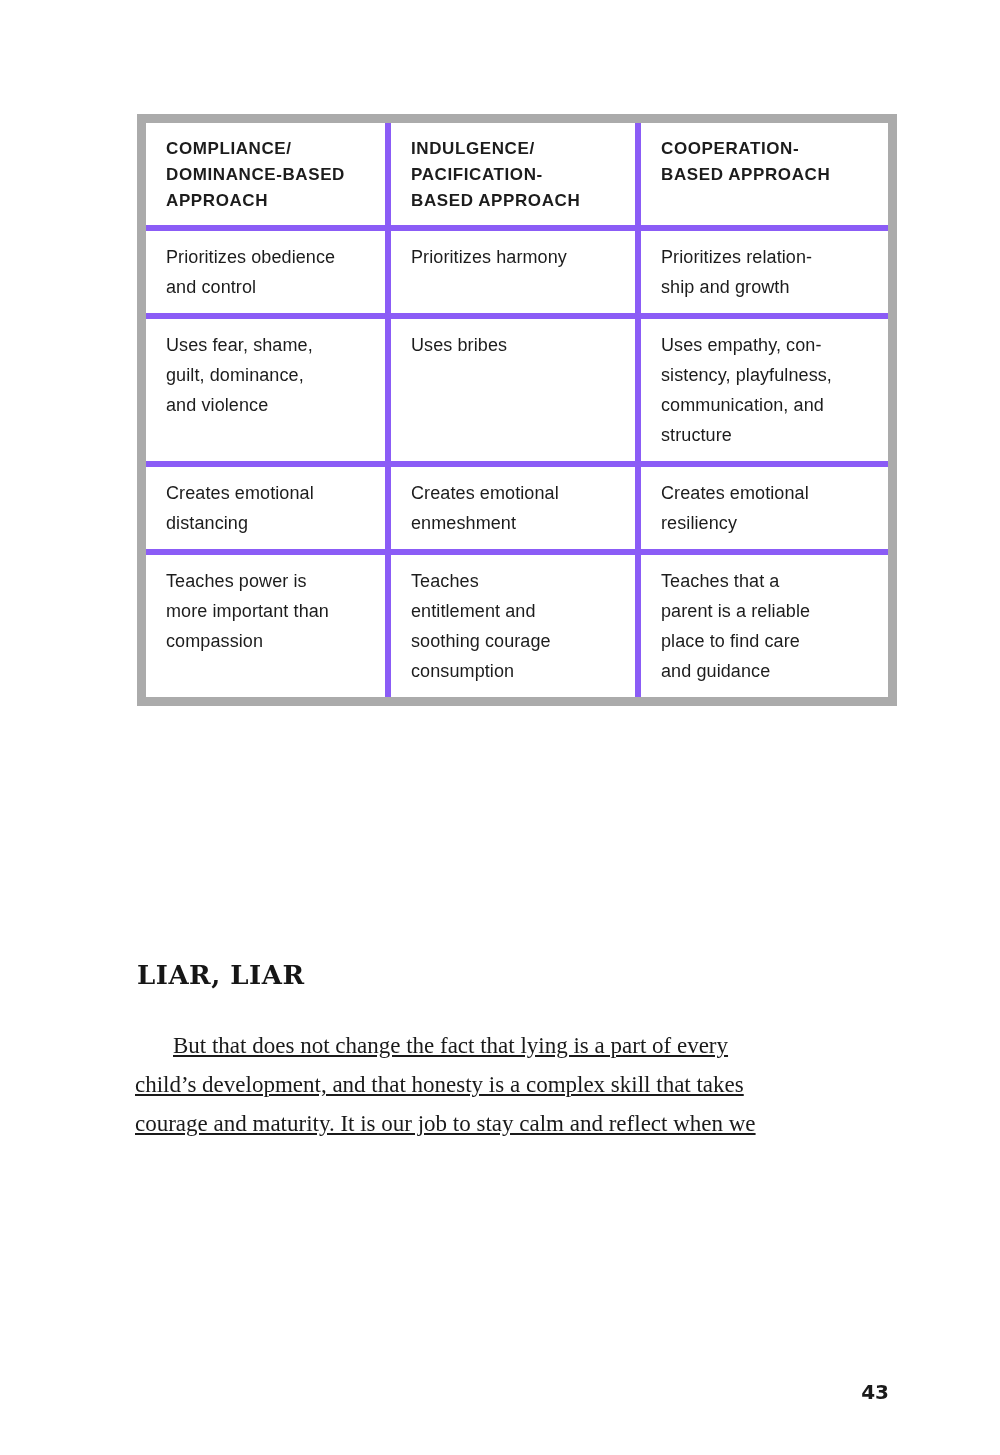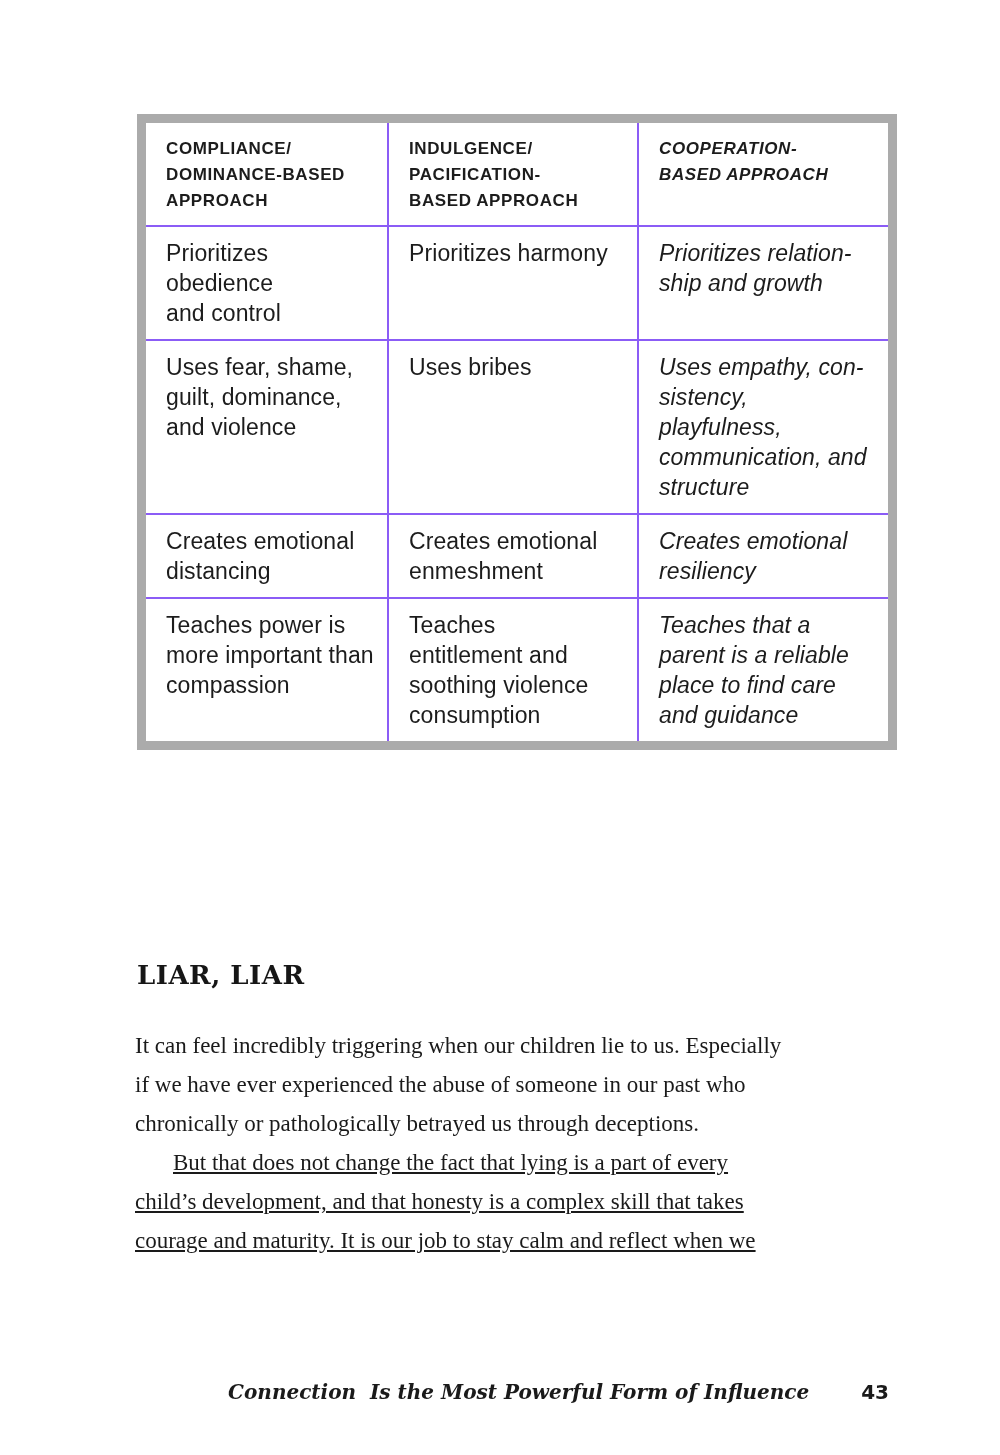--- a/index.html
+++ b/index.html
@@ -20,37 +20,37 @@
   }
   table.cmp {
     border-collapse: collapse;
     table-layout: fixed;
     width: 742px;
   }
   .cmp th, .cmp td {
     vertical-align: top;
     text-align: left;
     white-space: pre-line;
-    border: 2px solid #8b5cf6;
+    border: 6px solid #8b5cf6;
     padding: 11px 12px 11px 20px;
-    font-size: 23px;
+    font-size: 18px;
     line-height: 30px;
     font-weight: 400;
     letter-spacing: 0.1px;
   }
   .cmp th {
     font-size: 17px;
     line-height: 26px;
     font-weight: 700;
     letter-spacing: 0.6px;
     padding-top: 13px;
     padding-bottom: 11px;
   }
   .cmp tr :first-child { border-left: none; }
-  .cmp tr :last-child  { border-right: none; font-style: italic; }
+  .cmp tr :last-child  { border-right: none; }
   .cmp tr:first-child th { border-top: none; }
   .cmp tr:last-child td  { border-bottom: none; }
 
   
   .heading {
     position: absolute; left: 137px; top: 960px;
     margin: 0;
     font-family: "DejaVu Serif", serif;
     font-weight: 700;
     font-size: 26px;
@@ -138,40 +138,36 @@
 enmeshment</td>
         <td>Creates emotional
 resiliency</td>
       </tr>
       <tr>
         <td>Teaches power is
 more important than
 compassion</td>
         <td>Teaches
 entitlement and
-soothing violence
+soothing courage
 consumption</td>
         <td>Teaches that a
 parent is a reliable
 place to find care
 and guidance</td>
       </tr>
     </tbody>
       </table>
   </div>
 
   <h1 class="heading">LIAR, LIAR</h1>
 
   <div class="body-text">
-    <p>It can feel incredibly triggering when our children lie to us. Especially
-if we have ever experienced the abuse of someone in our past who
-chronically or pathologically betrayed us through deceptions.</p>
     <p class="indent">But that does not change the fact that lying is a part of every
 child’s development, and that honesty is a complex skill that takes
 courage and maturity. It is our job to stay calm and reflect when we</p>
   </div>
 
   <div class="footer">
-    <span class="chapter">Connection  Is the Most Powerful Form of Influence</span>
     <span class="pagenum">43</span>
   </div>
 
 </div>
 
 </body></html>

